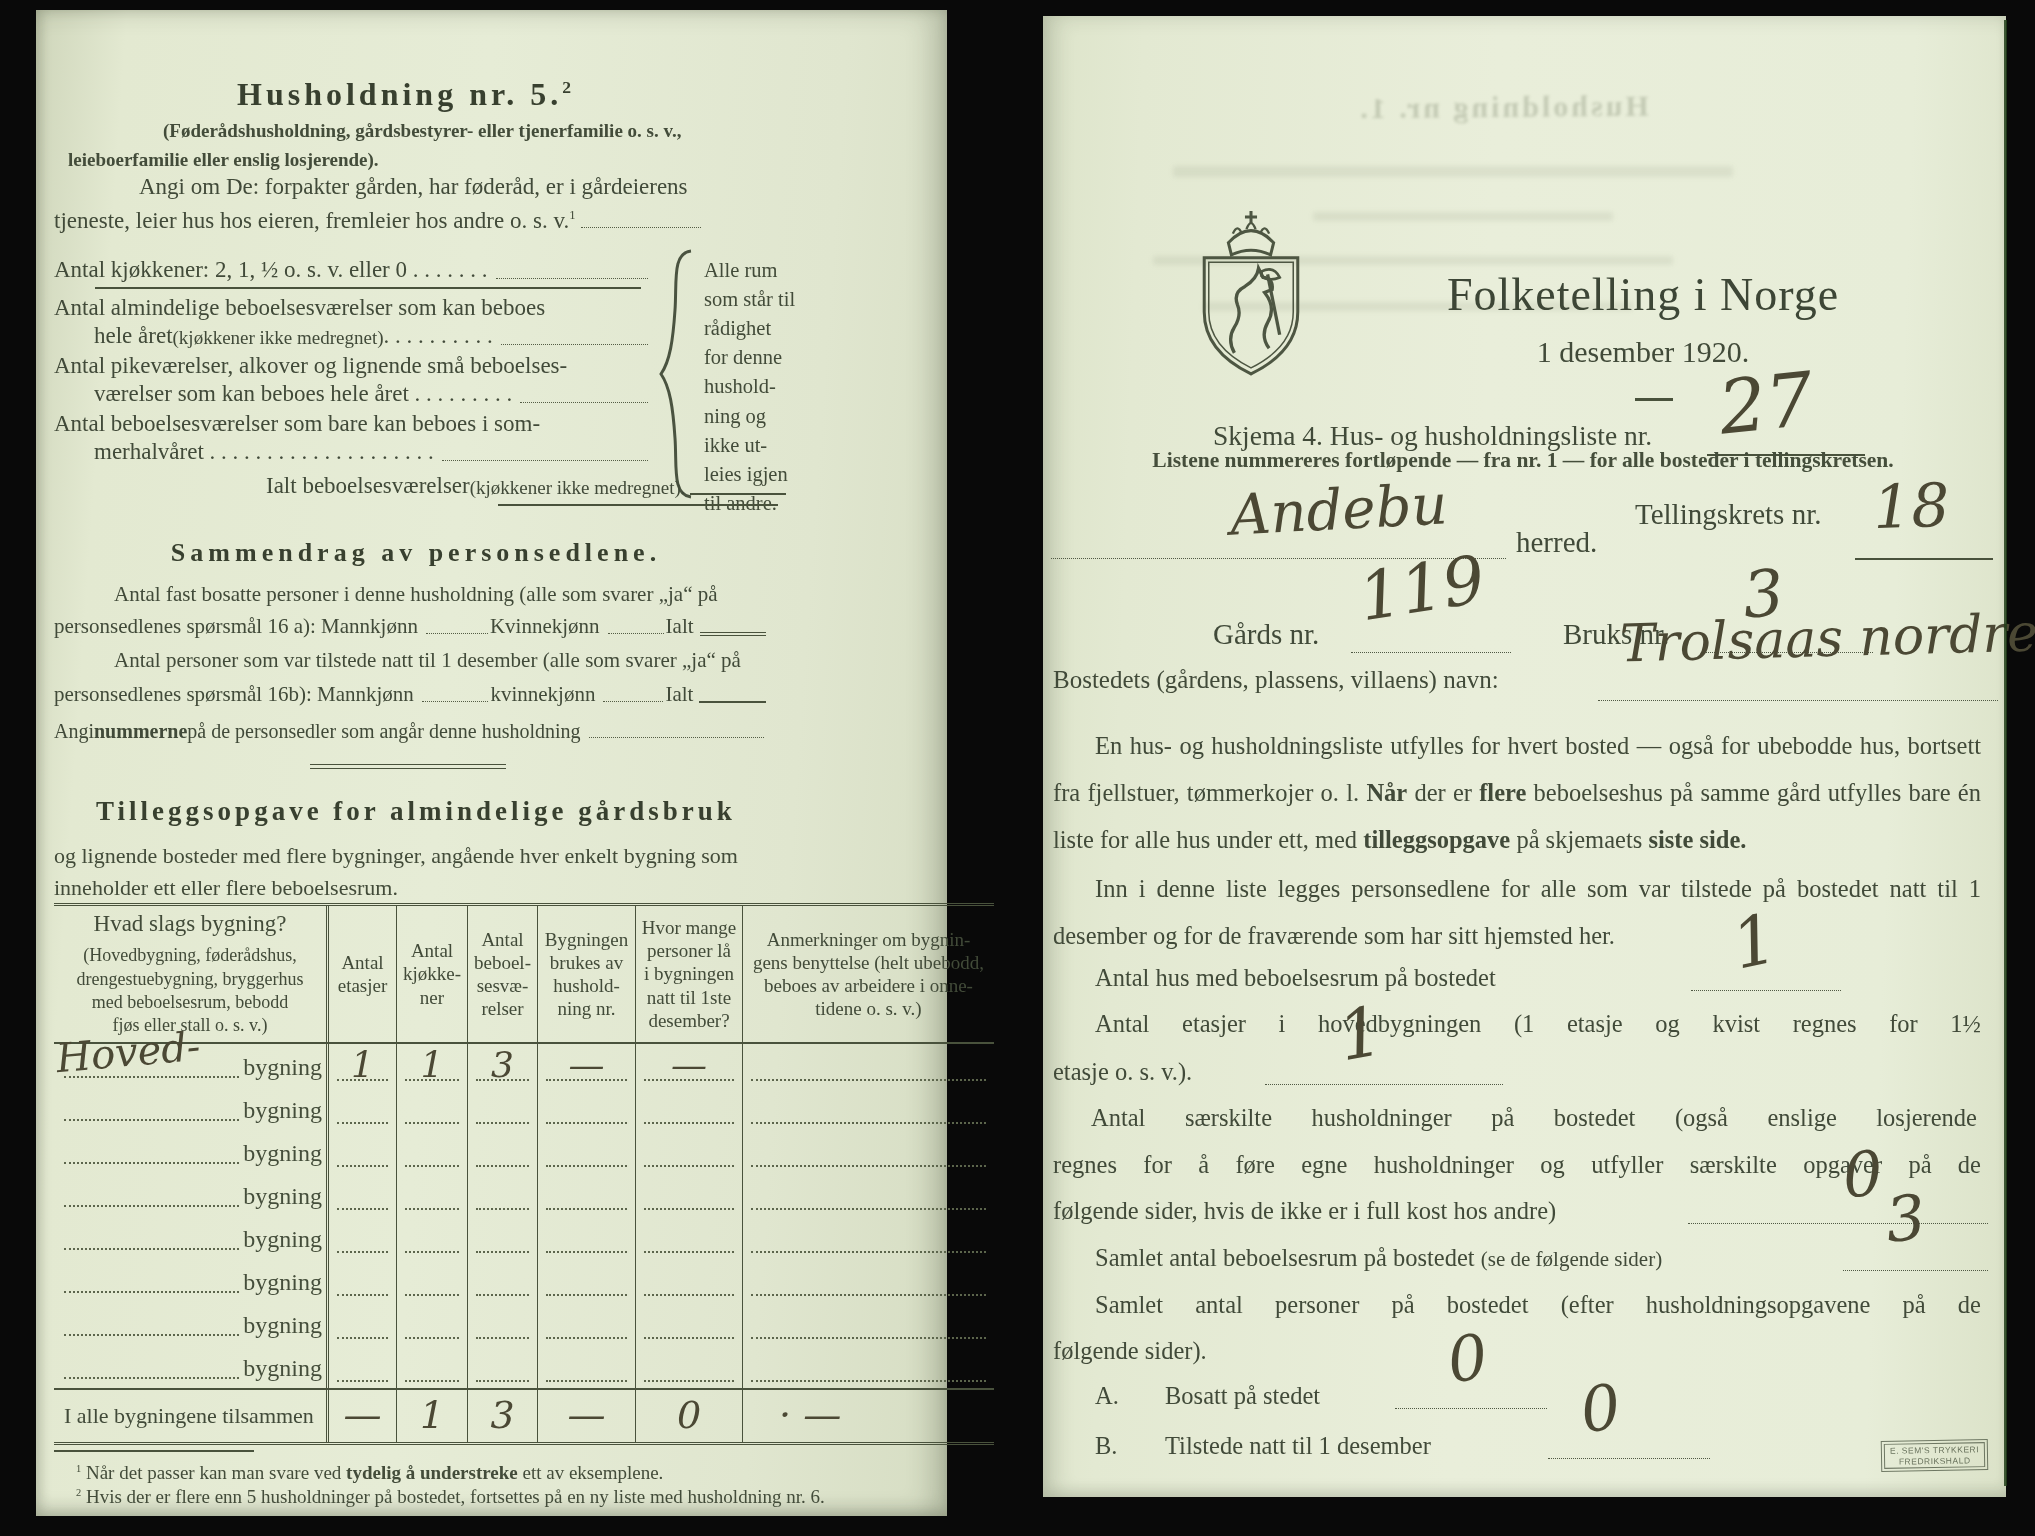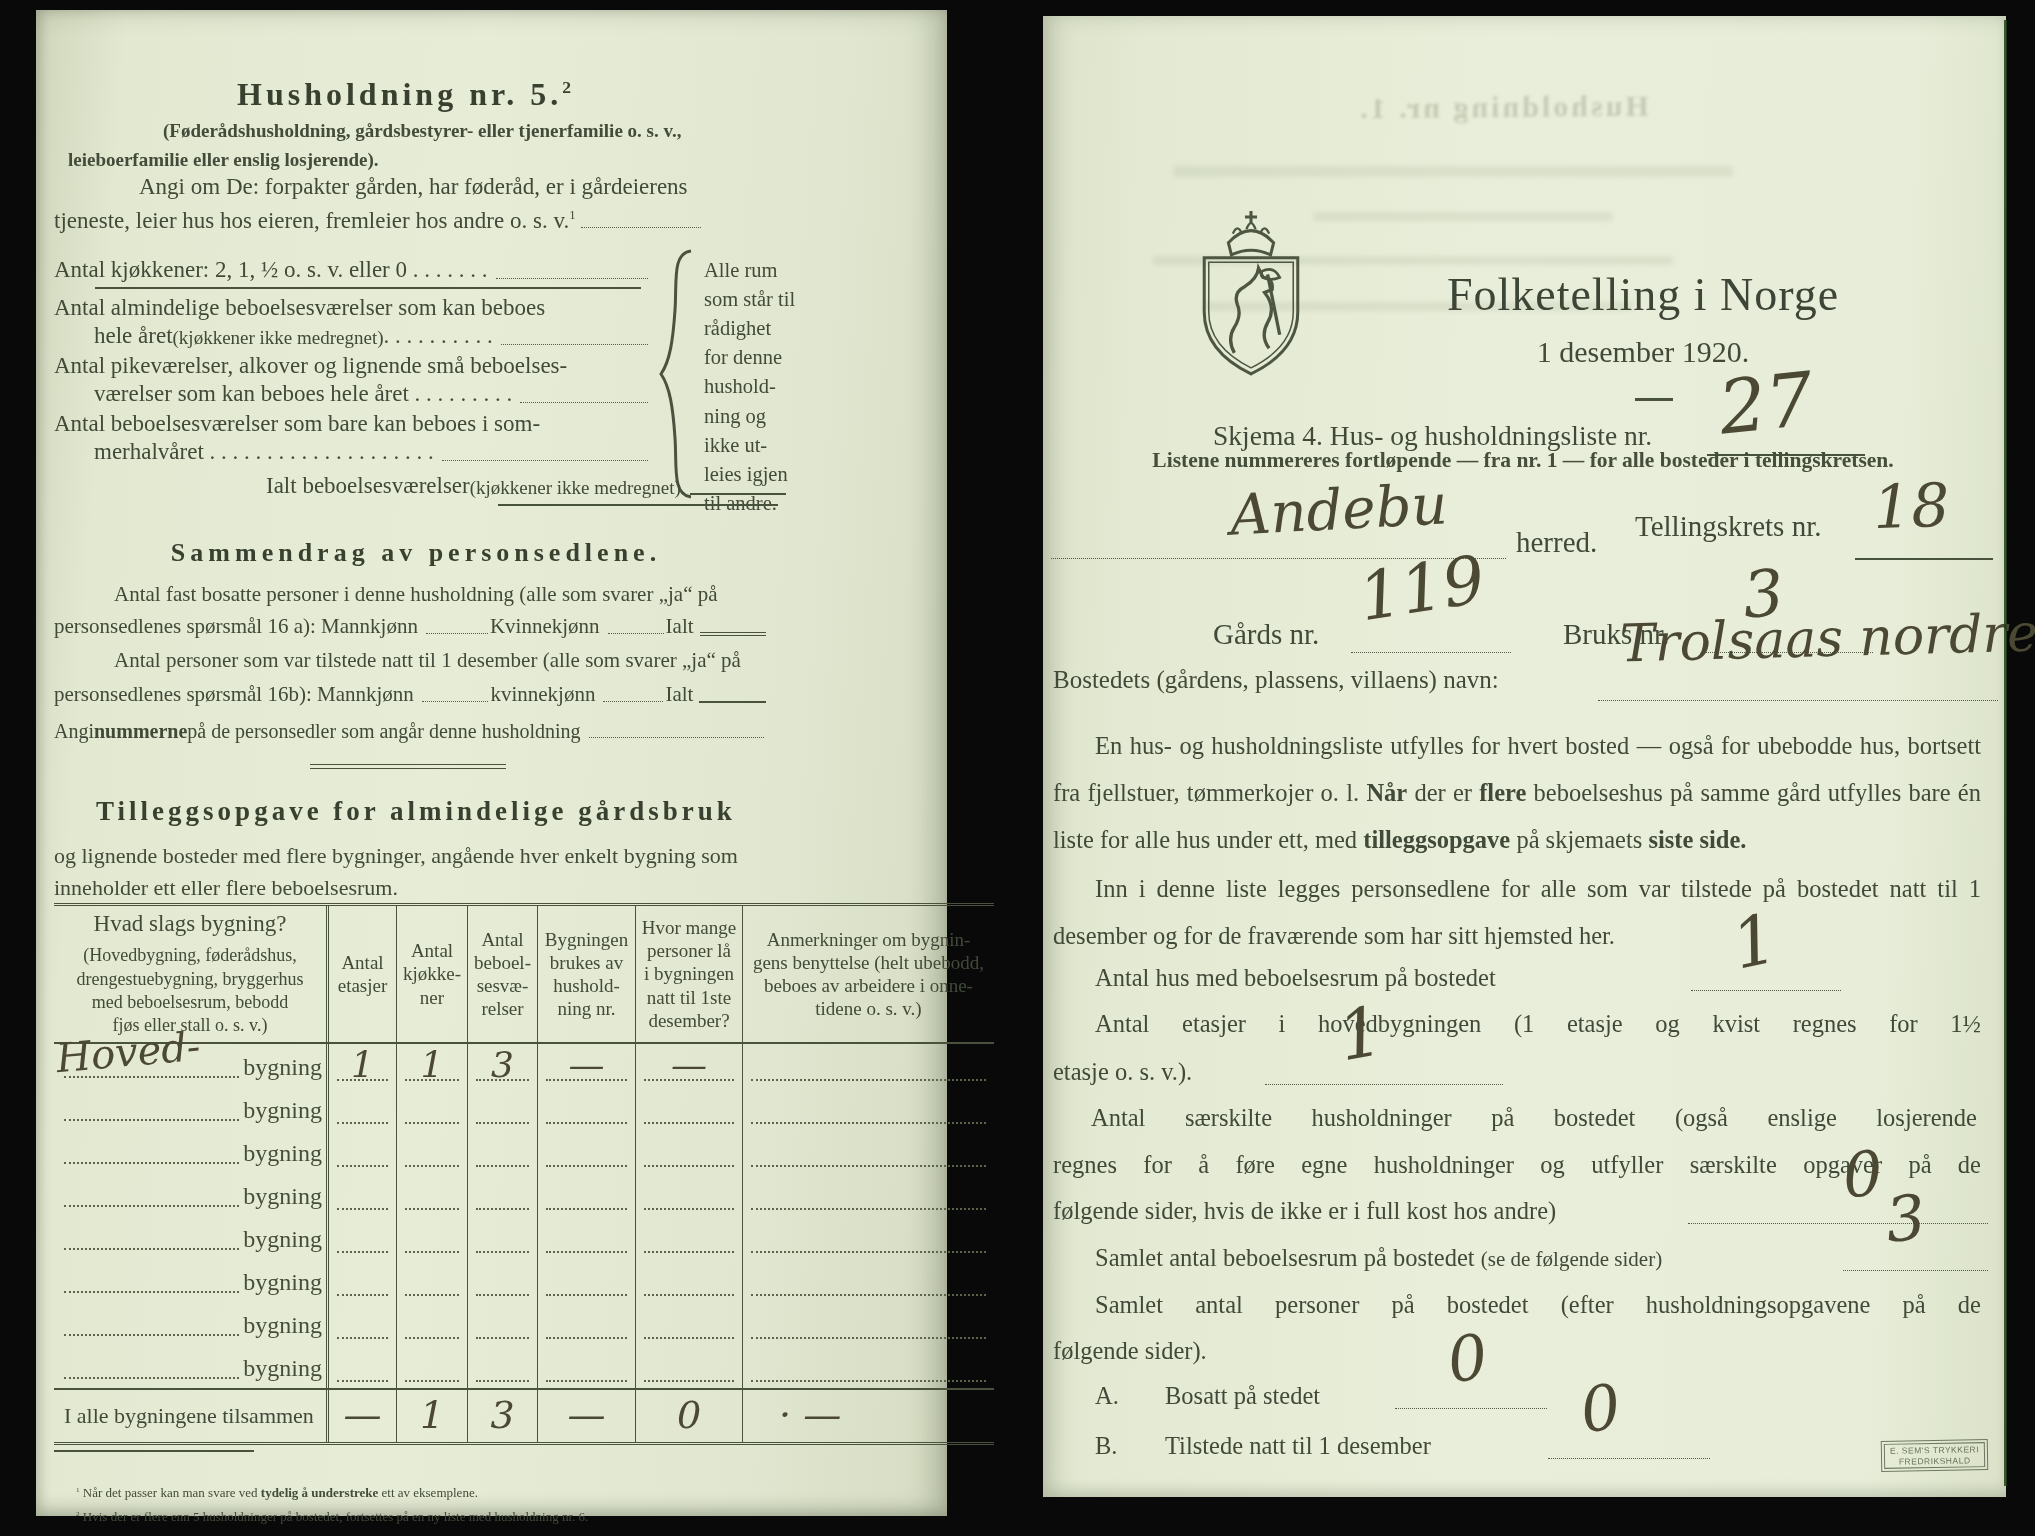--- a/index.html
+++ b/index.html
@@ -45,21 +45,21 @@
   .hc1s{font-size:18px;line-height:1.3;}
   .trow{height:43px;}
   .c1cell{display:flex;align-items:flex-end;padding:0 4px 6px 10px;}
   .dotfill{flex:1;border-bottom:2px dotted #5c654c;margin:0 4px 3px 0;}
   .byg{font-size:24px;color:#454e3b;}
   .wl{position:absolute;left:8px;right:8px;bottom:6px;border-bottom:2px dotted #5c654c;}
   .vhw{position:absolute;left:0;width:100%;text-align:center;bottom:4px;font-size:36px;}
   .tfootrow{height:52px;border-top:2px solid #49523c;}
   .footlbl{display:flex;align-items:center;padding-left:10px;font-size:22px;}
   .fhw{position:absolute;left:0;width:100%;text-align:center;bottom:8px;font-size:38px;}
-  .fn{font-size:13px;color:#434c3a;margin-top:23px;}
+  .fn{font-size:19px;color:#434c3a;}
 
   
   .ghost{transform:scaleX(-1) rotate(.5deg);filter:blur(1.6px);opacity:.30;color:#707a60;font-weight:bold;font-size:30px;letter-spacing:3px;}
   .gbar{position:absolute;background:rgba(95,105,80,.10);filter:blur(2.5px);border-radius:3px;}
   .rtitle{font-size:46px;letter-spacing:1px;color:#3d4636;}
   .rdate{font-size:30px;margin-top:14px;color:#414a39;}
   .rline{font-size:27.5px;color:#414a39;}
   .rbig{font-size:29px;}
   .rpara{font-size:24.5px;line-height:47px;text-align:justify;color:#414a39;}
   .jlast{text-align:justify;text-align-last:justify;}
@@ -463,21 +463,21 @@
 
     <div class="abs rline" style="left:170px;top:404px;">Skjema 4.  Hus- og husholdningsliste nr.</div>
     <div class="sol-u" style="left:664px;top:404px;width:158px;height:34px;"></div>
     <div class="abs hw" style="left:676px;top:350px;font-size:74px;transform:rotate(-6deg);">27</div>
 
     <div class="abs ctr" style="left:40px;top:432px;width:880px;font-size:21.5px;color:#454e3b;font-weight:bold;">Listene nummereres fortløpende — fra nr. 1 — for alle bosteder i tellingskretsen.</div>
 
     <div class="dot-u" style="left:8px;top:500px;width:455px;height:42px;"></div>
     <div class="abs hw" style="left:187px;top:466px;font-size:56px;transform:rotate(-3deg);">Andebu</div>
     <div class="abs rline rbig" style="left:473px;top:510px;">herred.</div>
-    <div class="abs rline rbig" style="left:592px;top:494px;">Tellingskrets nr.</div>
+    <div class="abs rline rbig" style="left:592px;top:482px;">Tellingskrets nr.</div>
     <div class="sol-u" style="left:812px;top:508px;width:138px;height:34px;"></div>
     <div class="abs hw" style="left:830px;top:460px;font-size:60px;transform:rotate(-2deg);">18</div>
 
     <div class="abs rline rbig" style="left:170px;top:602px;">Gårds nr.</div>
     <div class="dot-u" style="left:308px;top:598px;width:160px;height:38px;"></div>
     <div class="abs hw" style="left:316px;top:540px;font-size:66px;transform:rotate(-9deg);">119</div>
     <div class="abs rline rbig" style="left:520px;top:602px;">Bruks nr.</div>
     <div class="dot-u" style="left:658px;top:598px;width:172px;height:38px;"></div>
     <div class="abs hw" style="left:700px;top:546px;font-size:64px;transform:rotate(-5deg);">3</div>
 

